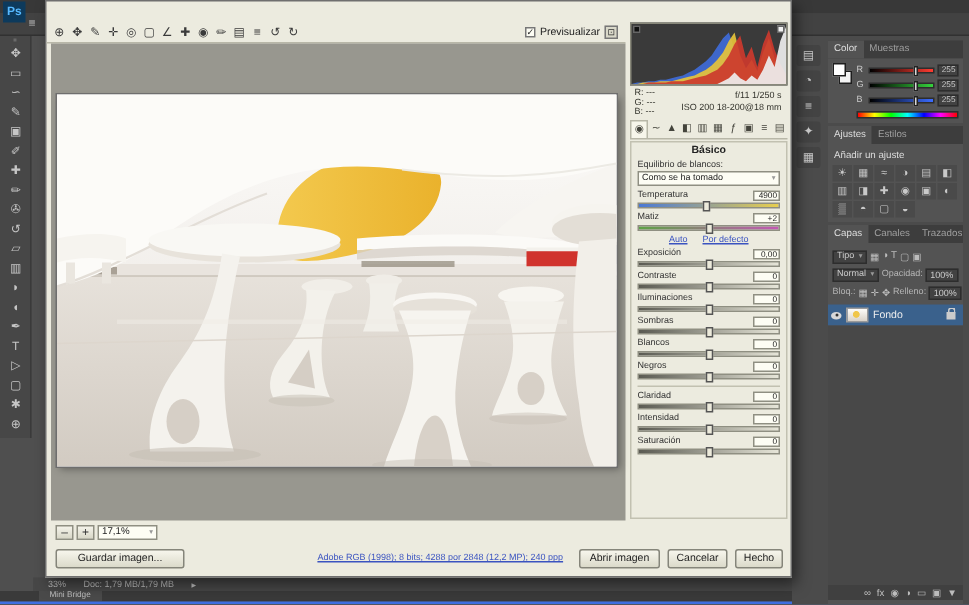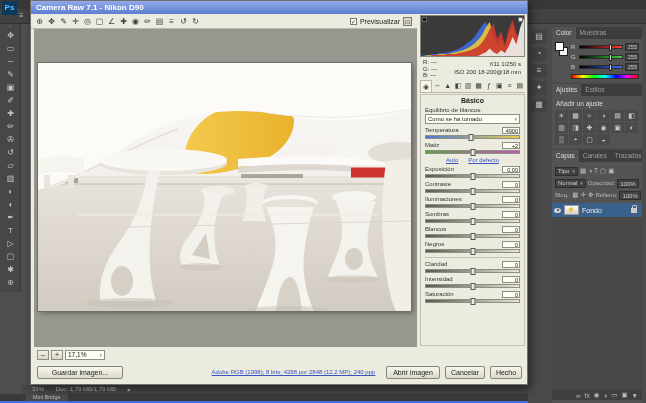--- a/index.html
+++ b/index.html
@@ -321,21 +321,20 @@
               <span class="l-ico">▭</span>
               <span class="l-ico">▣</span>
               <span class="l-ico">▼</span>
             </div>
         </div>
       </div>
     </div>
   </div>
 
   <div class="acr">
-    <div class="acr-title">Camera Raw 7.1 - Nikon D90</div>
 
     <div class="acr-toolbar">
       <span id="acr-tools" style="display:flex;gap:1px">
           <span class="acr-tool">⊕</span>
           <span class="acr-tool">✥</span>
           <span class="acr-tool">✎</span>
           <span class="acr-tool">✛</span>
           <span class="acr-tool">◎</span>
           <span class="acr-tool">▢</span>
           <span class="acr-tool">∠</span>

